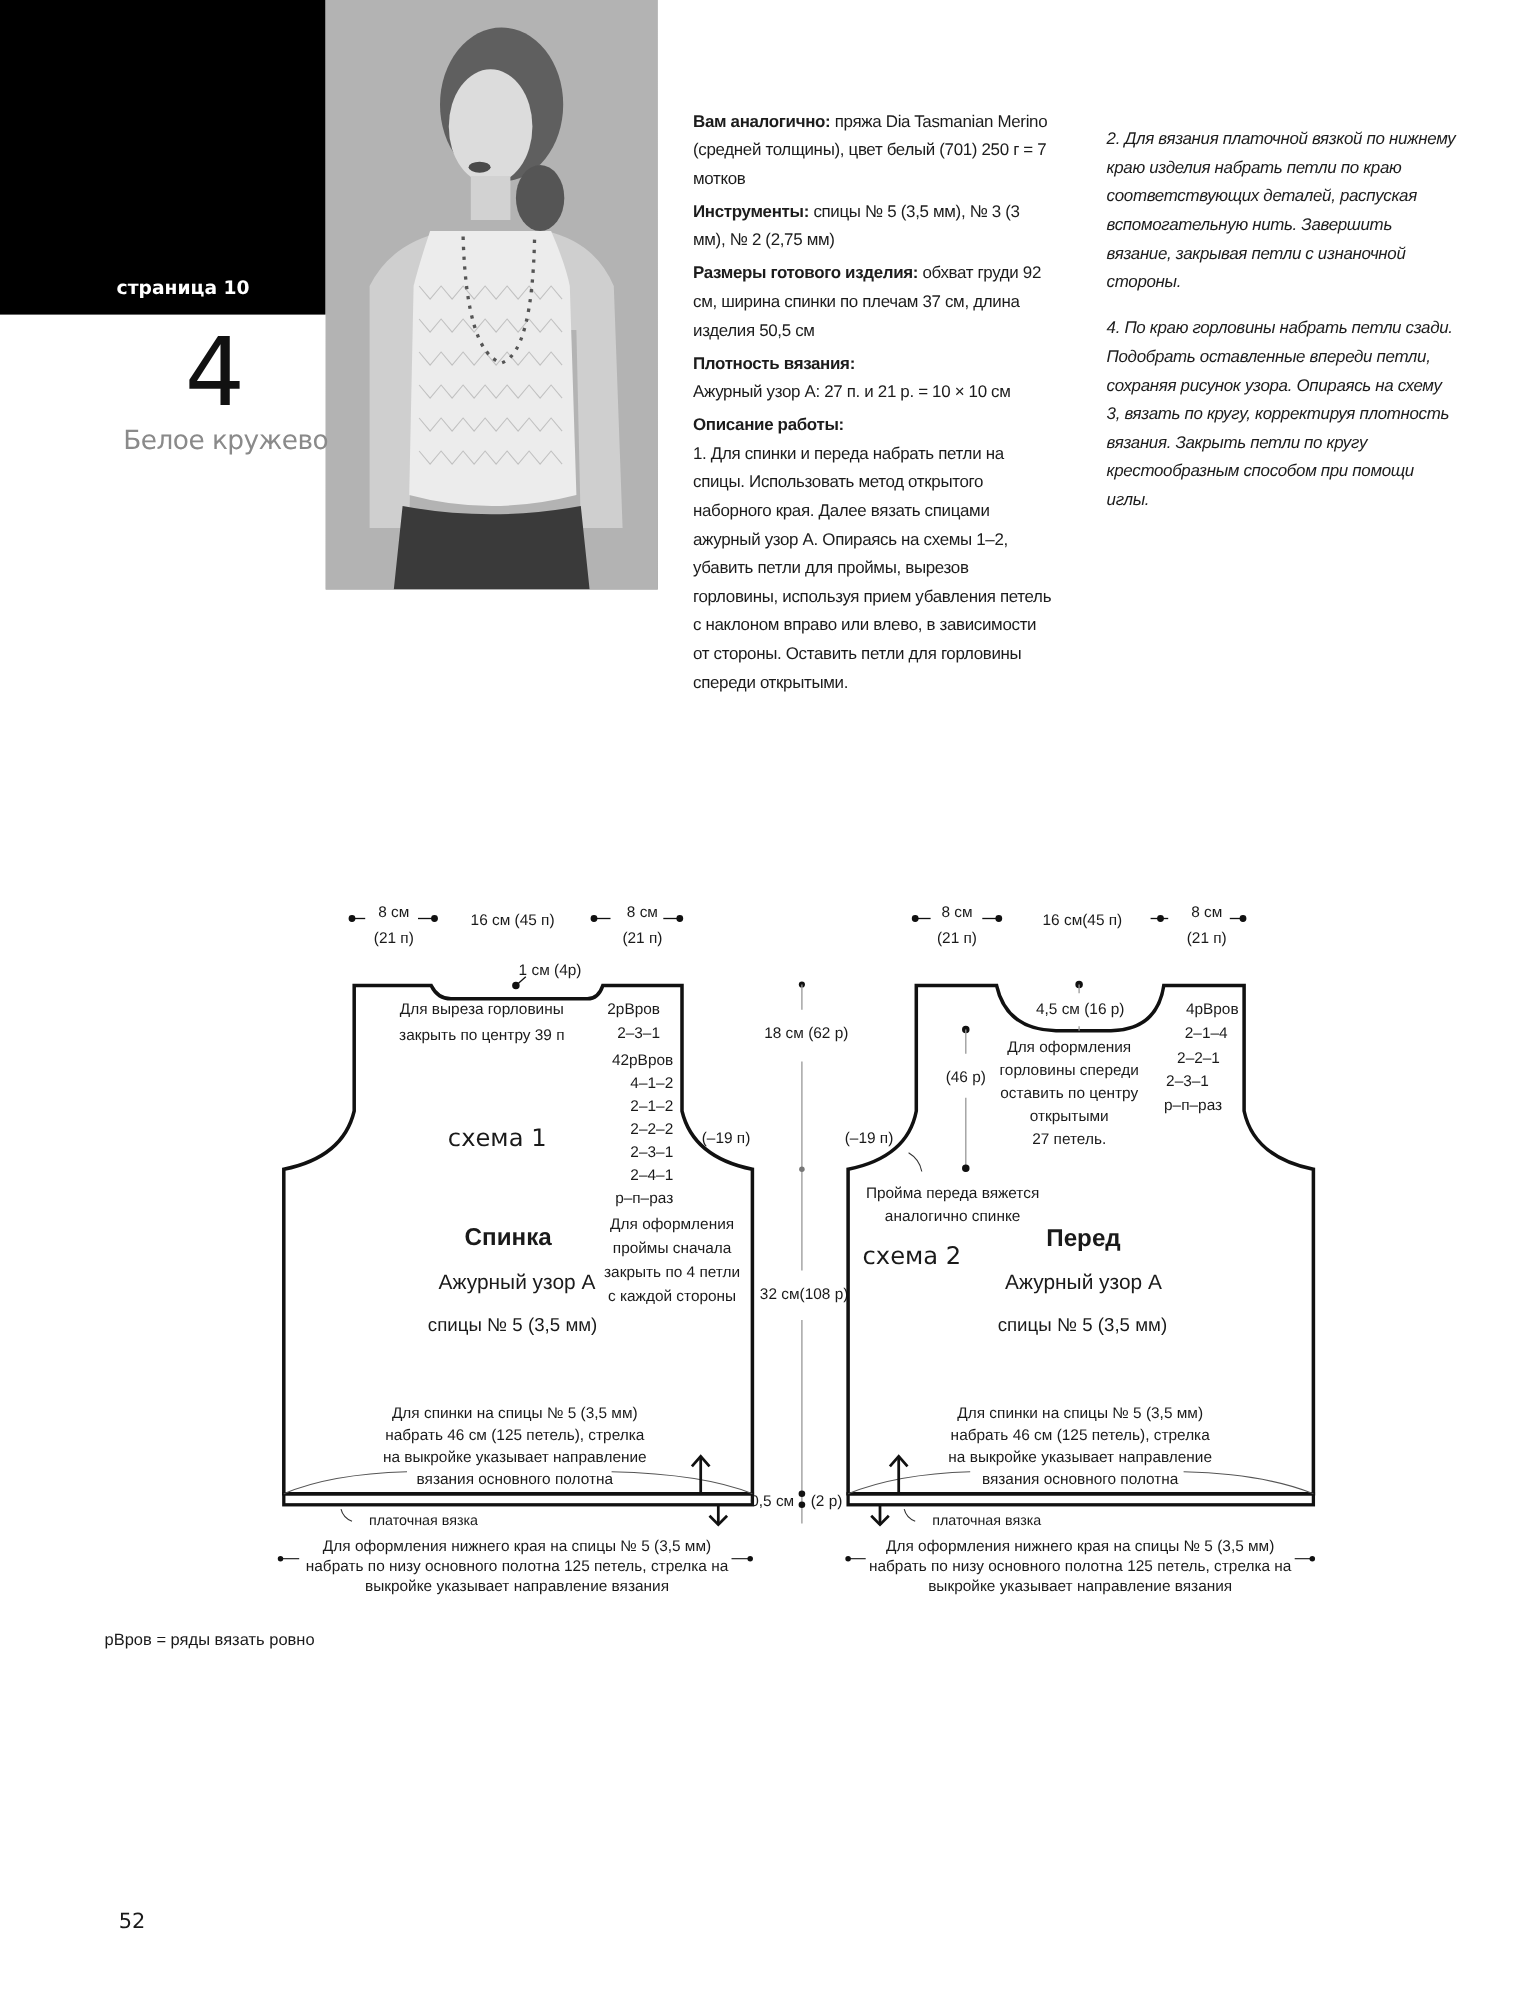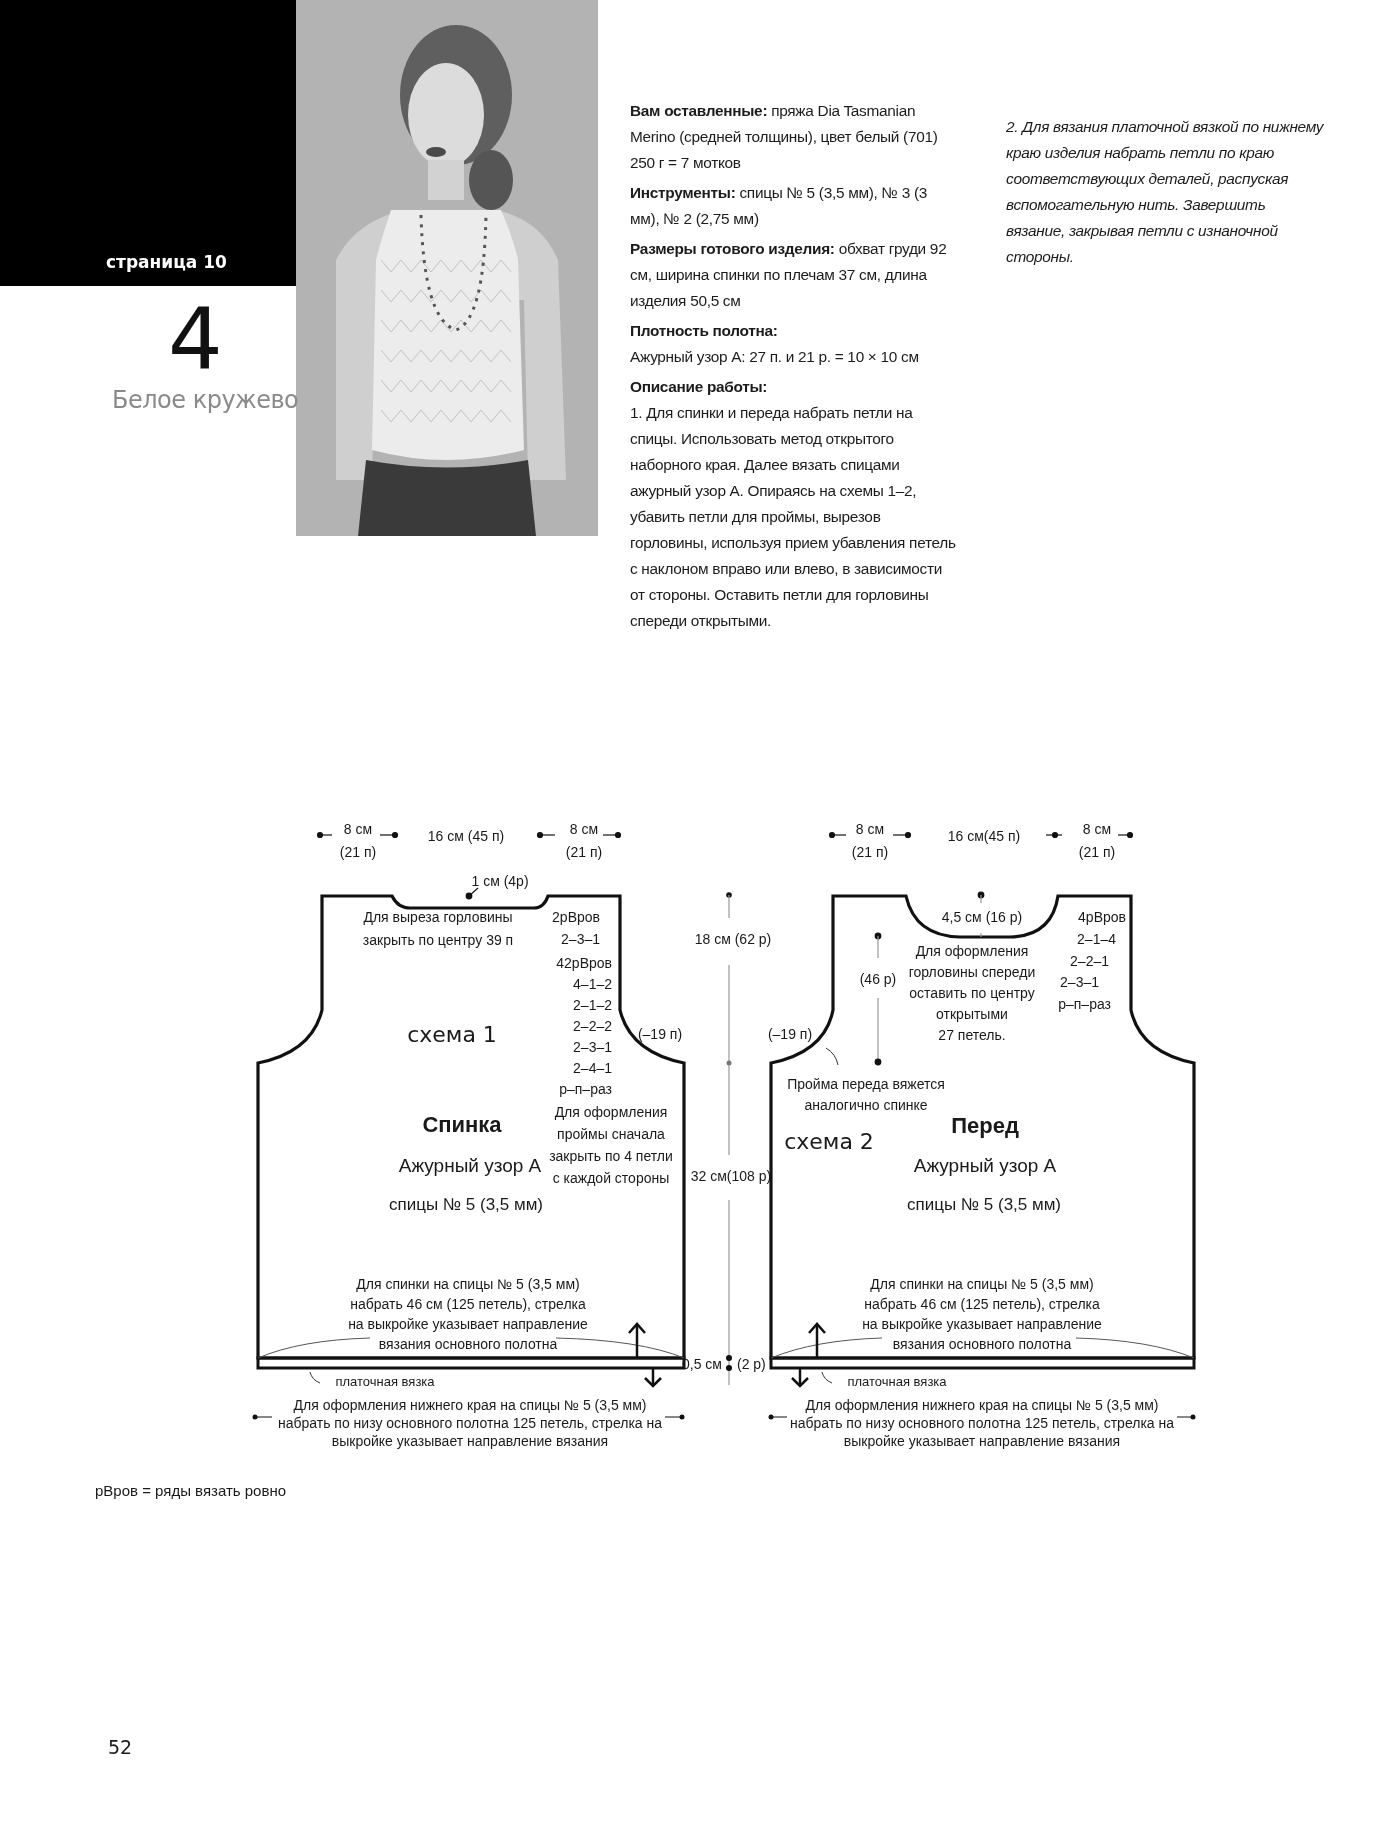--- a/index.html
+++ b/index.html
@@ -52,28 +52,29 @@
     </g>
 
     <path d="M125 215 Q128 320 160 330 Q188 320 190 215" stroke="#555" stroke-width="3" fill="none" stroke-dasharray="3 6"></path>
 
     <path d="M70 460 Q150 475 232 460 L240 536 L62 536 Z" fill="#3a3a3a"></path>
   </svg>
 </div>
 <div class="abs title">Белое кружево</div>
 
 <div class="abs text-col col1">
-  <p><b>Вам оставленные:</b> <span>пряжа Dia Tasmanian Merino (средней толщины), цвет белый (701) 250 г = 7 мотков</span></p>
+  <p><b>Вам аналогично:</b> <span>пряжа Dia Tasmanian Merino (средней толщины), цвет белый (701) 250 г = 7 мотков</span></p>
   <p><b>Инструменты:</b> <span>спицы № 5 (3,5 мм), № 3 (3 мм), № 2 (2,75 мм)</span></p>
   <p><b>Размеры готового изделия:</b> <span>обхват груди 92 см, ширина спинки по плечам 37 см, длина изделия 50,5 см</span></p>
-  <p><b>Плотность полотна:</b><br><span>Ажурный узор А: 27 п. и 21 р. = 10 × 10 см</span></p>
+  <p><b>Плотность вязания:</b><br><span>Ажурный узор А: 27 п. и 21 р. = 10 × 10 см</span></p>
   <p style="margin:0"><b>Описание работы:</b><br><span>1. Для спинки и переда набрать петли на спицы. Использовать метод открытого наборного края. Далее вязать спицами ажурный узор А. Опираясь на схемы 1–2, убавить петли для проймы, вырезов горловины, используя прием убавления петель с наклоном вправо или влево, в зависимости от стороны. Оставить петли для горловины спереди открытыми.</span></p>
 </div>
 <div class="abs text-col col2">
   <p>2. Для вязания платочной вязкой по нижнему краю изделия набрать петли по краю соответствующих деталей, распуская вспомогательную нить. Завершить вязание, закрывая петли с изнаночной стороны.</p>
+  <p>4. По краю горловины набрать петли сзади. Подобрать оставленные впереди петли, сохраняя рисунок узора. Опираясь на схему 3, вязать по кругу, корректируя плотность вязания. Закрыть петли по кругу крестообразным способом при помощи иглы.</p>
 </div>
 
 <svg class="abs" style="left:0;top:0" width="1400" height="1827" viewBox="0 0 1400 1827">
   <defs>
     <marker id="dot" markerWidth="6" markerHeight="6" refX="3" refY="3">
         <circle cx="3" cy="3" r="2.6" fill="#111"></circle>
       </marker>
   </defs>
 
   <g>

